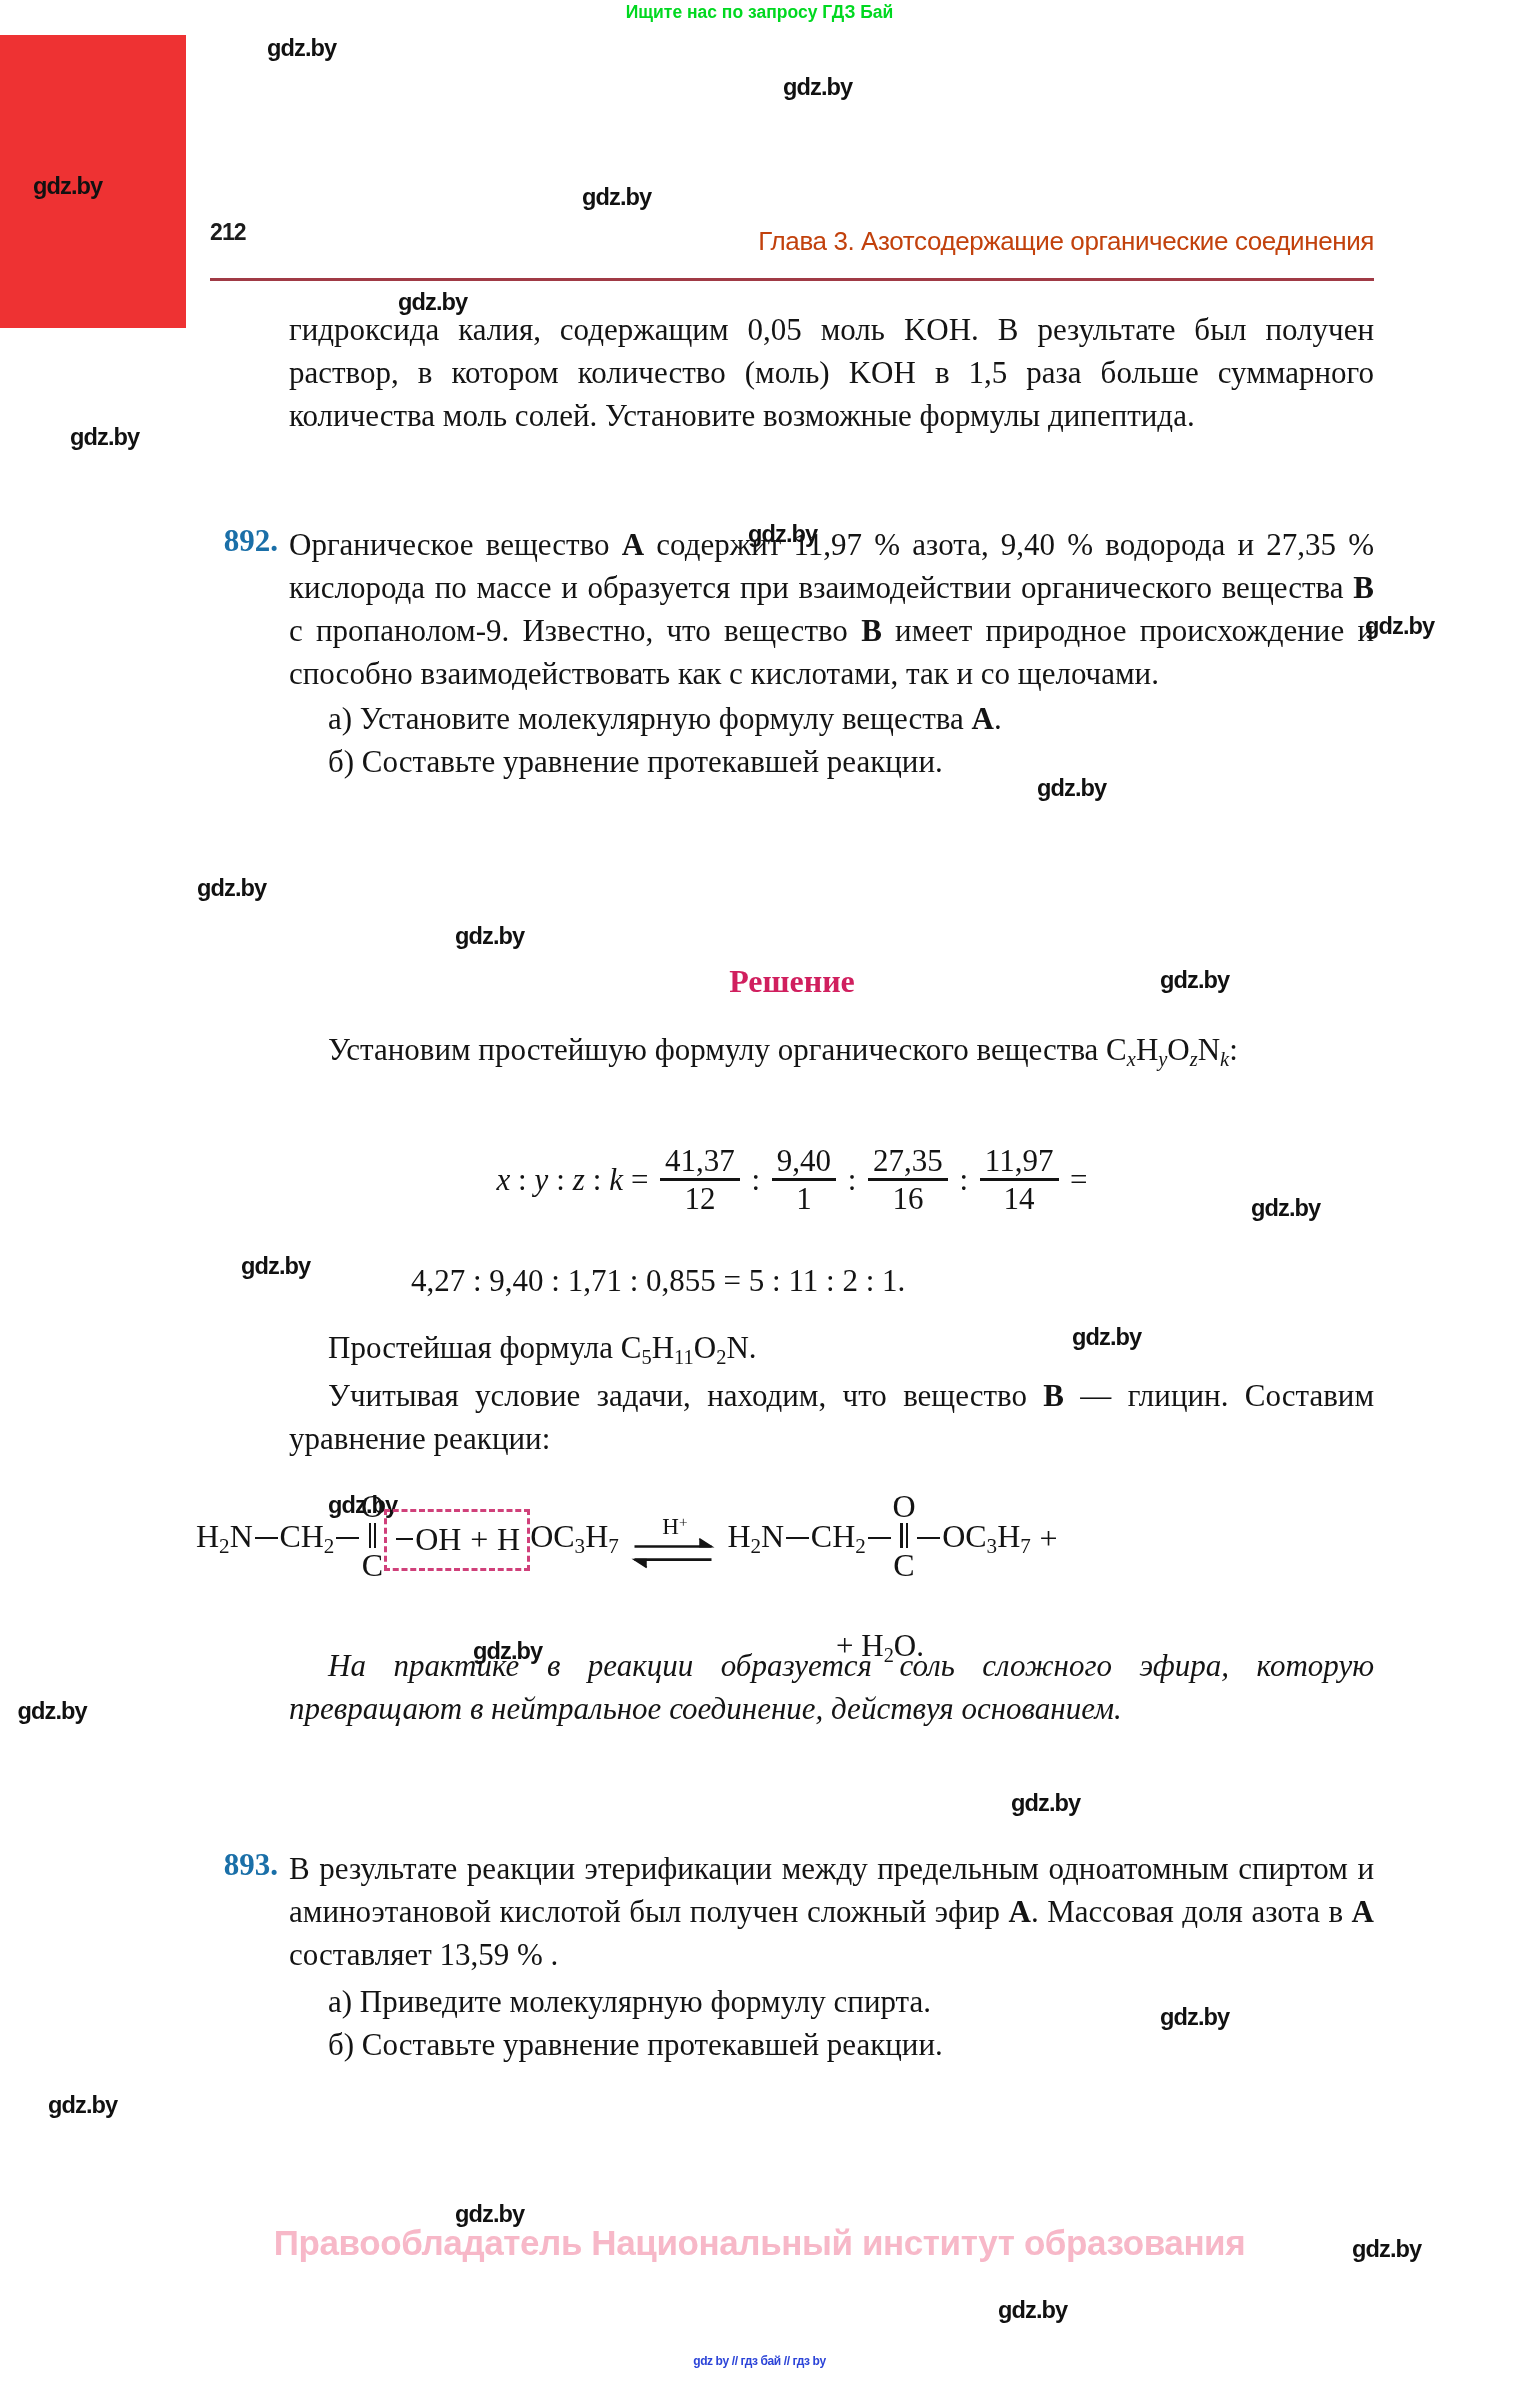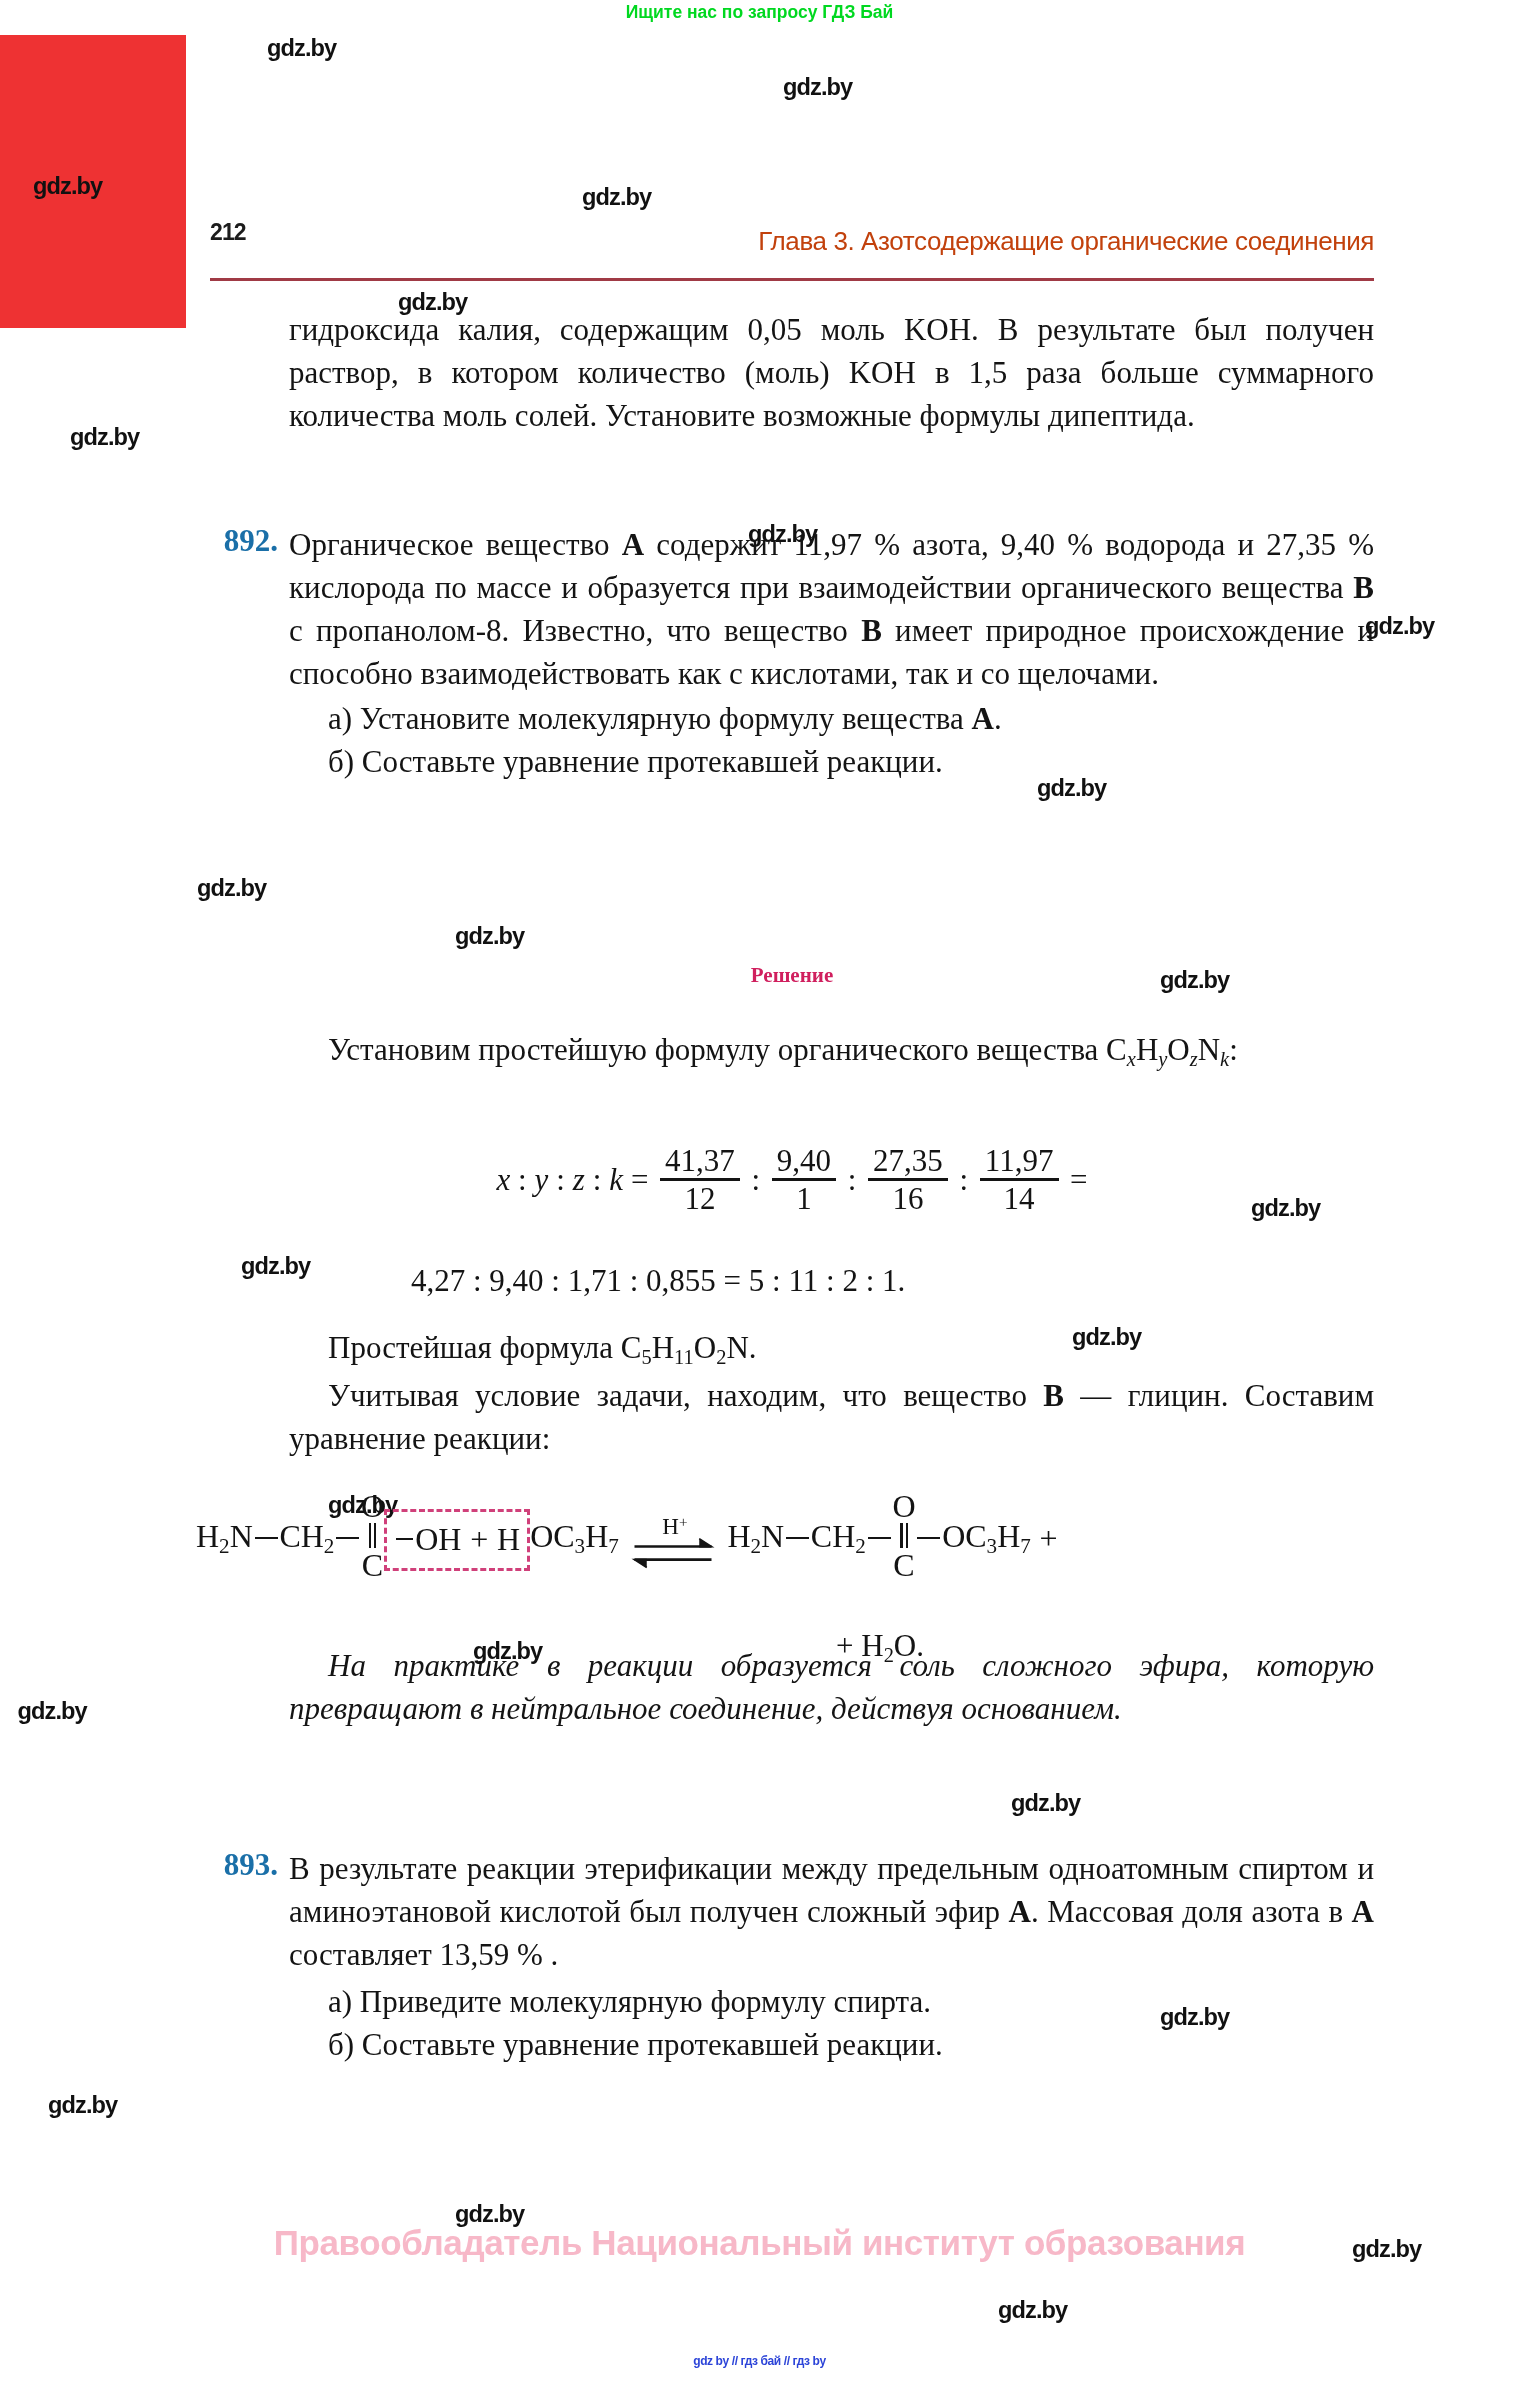--- a/index.html
+++ b/index.html
@@ -140,21 +140,21 @@
     margin-left: 79px;
   }
 
   
   .solution-head {
     position: absolute;
     left: 210px;
     width: 1164px;
     text-align: center;
     font-family: "Liberation Serif", serif;
-    font-size: 21px;
+    font-size: 32px;
     font-weight: 700;
     color: #d01f5e;
   }
 
   
   .math-row {
     position: absolute;
     left: 210px;
     width: 1164px;
     text-align: center;
@@ -319,21 +319,21 @@
   <span class="page-num">212</span>
   <span class="chapter-title">Глава 3. Азотсодержащие органические соединения</span>
 </div>
 <div class="head-rule"></div>
 
 <div class="col ptext" style="top:308px;">гидроксида калия, содержащим 0,05 моль KOH. В результате был получен раствор, в котором количество (моль) KOH в 1,5 раза больше суммарного количества моль солей. Установите возможные формулы дипептида.</div>
 
 <div class="exercise" style="top:523px;">
   <span class="ex-num">892.</span>
   <div class="ex-body">
-    <div class="ptext"><span>Органическое вещество </span><b>A</b><span> содержит 11,97 % азота, 9,40 % водорода и 27,35 % кислорода по массе и образуется при взаимодействии органического вещества </span><b>B</b><span> с пропанолом-8. Известно, что вещество </span><b>B</b><span> имеет природное происхождение и способно взаимодействовать как с кислотами, так и со щелочами.</span></div>
+    <div class="ptext"><span>Органическое вещество </span><b>A</b><span> содержит 11,97 % азота, 9,40 % водорода и 27,35 % кислорода по массе и образуется при взаимодействии органического вещества </span><b>B</b><span> с пропанолом-9. Известно, что вещество </span><b>B</b><span> имеет природное происхождение и способно взаимодействовать как с кислотами, так и со щелочами.</span></div>
     <div class="ptext nojust indent" style="margin-top:1.8px;"><span>а) Установите молекулярную формулу вещества </span><b>A</b><span>.</span></div>
     <div class="ptext nojust indent">б) Составьте уравнение протекавшей реакции.</div>
   </div>
 </div>
 
 <div class="solution-head" style="top:963px;">Решение</div>
 
 <div class="col ptext indent" style="top:1028px; width:1094px;"><span>Установим простейшую формулу органического вещества C</span><sub class="mi">x</sub>H<sub class="mi">y</sub>O<sub class="mi">z</sub>N<sub class="mi">k</sub><span>:</span></div>
 
 <div class="math-row" style="top:1145px;">

